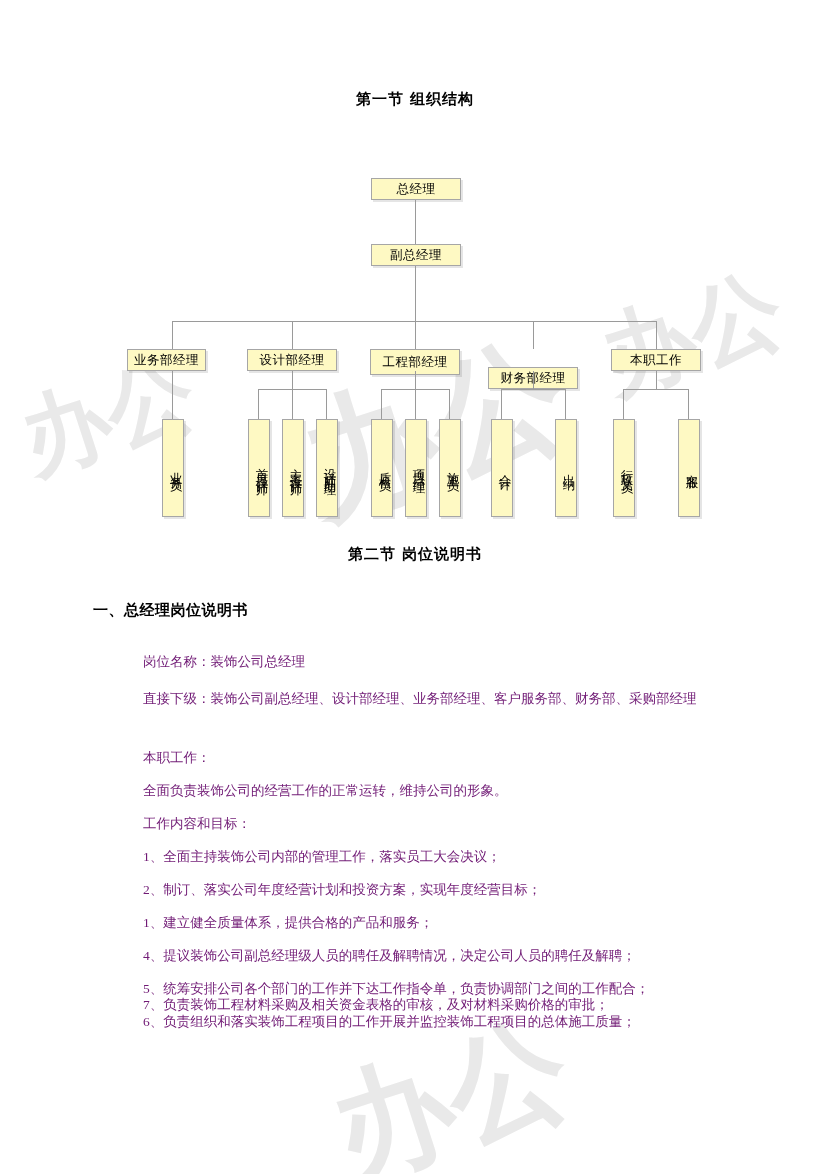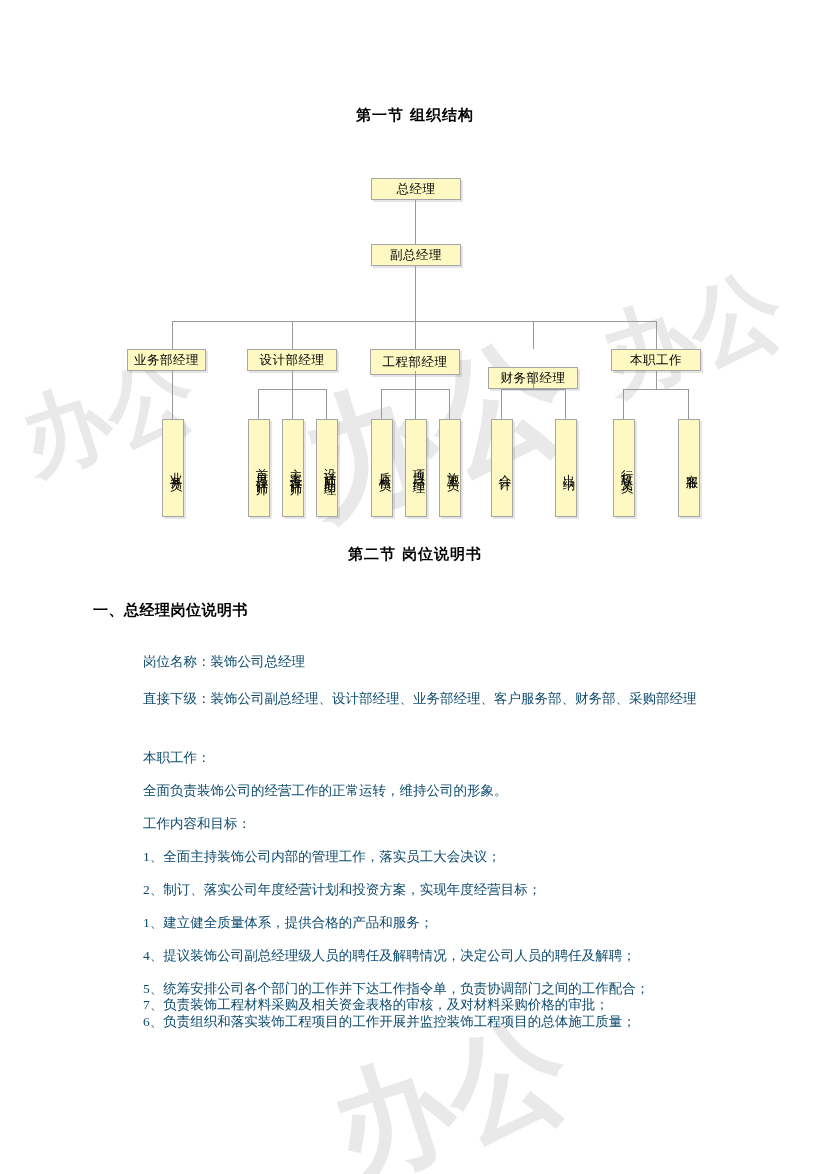--- a/index.html
+++ b/index.html
@@ -42,21 +42,21 @@
   .content { position: relative; z-index: 2; }
 
   
   .sec-title {
     text-align: center;
     font-family: "DejaVu Sans", sans-serif;
     font-weight: 700;
     font-size: 15px;
     letter-spacing: 1px;
   }
-  #sec1-title { position: absolute; left: 0; right: 0; top: 106px; }
+  #sec1-title { position: absolute; left: 0; right: 0; top: 90px; }
   #sec2-title { position: absolute; left: 0; right: 0; top: 545px; }
 
   .sub-title {
     position: absolute;
     left: 93px;
     top: 601px;
     font-family: "DejaVu Sans", sans-serif;
     font-weight: 700;
     font-size: 15px;
     letter-spacing: 0.5px;
@@ -94,21 +94,21 @@
   .ln { position: absolute; background: #9a9a9a; }
   .ln.v { width: 1px; }
   .ln.h { height: 1px; }
 
   
   .body-text { position: absolute; left: 0; top: 0; width: 830px; }
   .p {
     position: absolute;
     font-size: 13.5px;
     line-height: 1.2;
-    color: #0c4a6e;
+    color: #701a75;
     white-space: nowrap;
     font-family: "Liberation Serif", "DejaVu Serif", serif;
   }
   .p.wrap { white-space: normal; width: 600px; line-height: 1.9; }
 </style>
 </head>
 <body>
 
 <div class="page">
 

